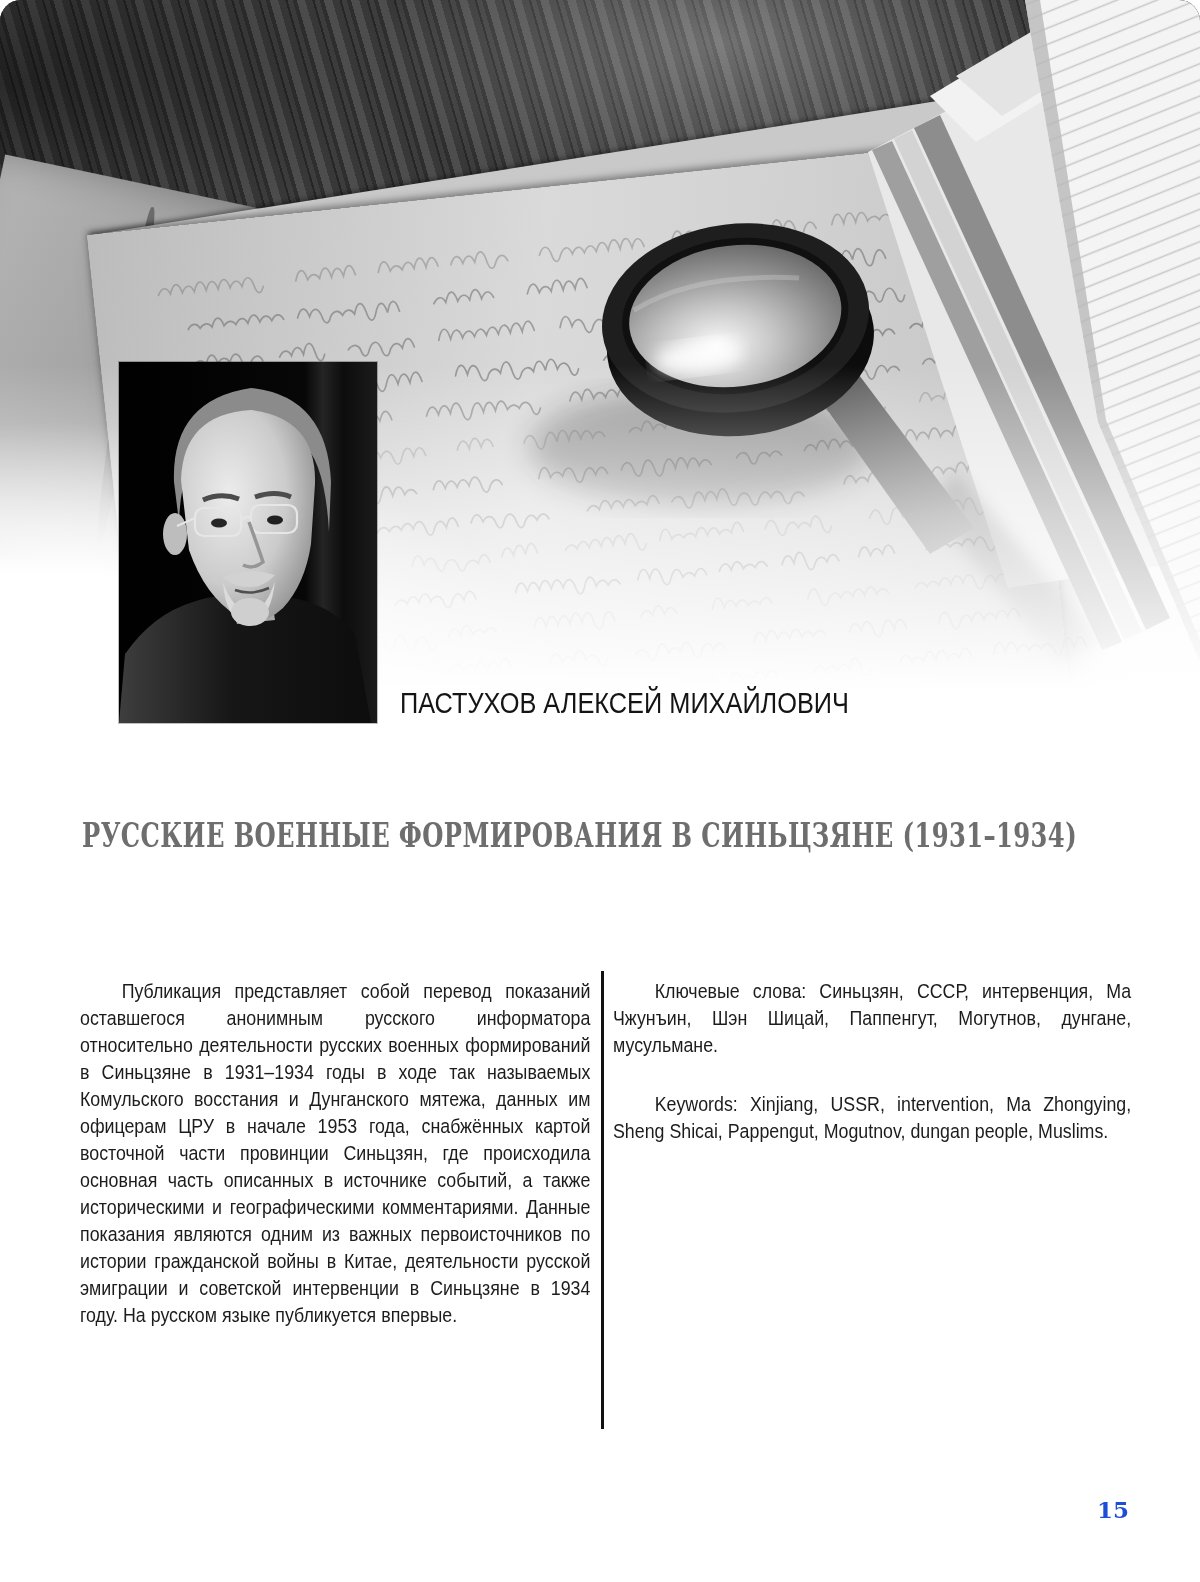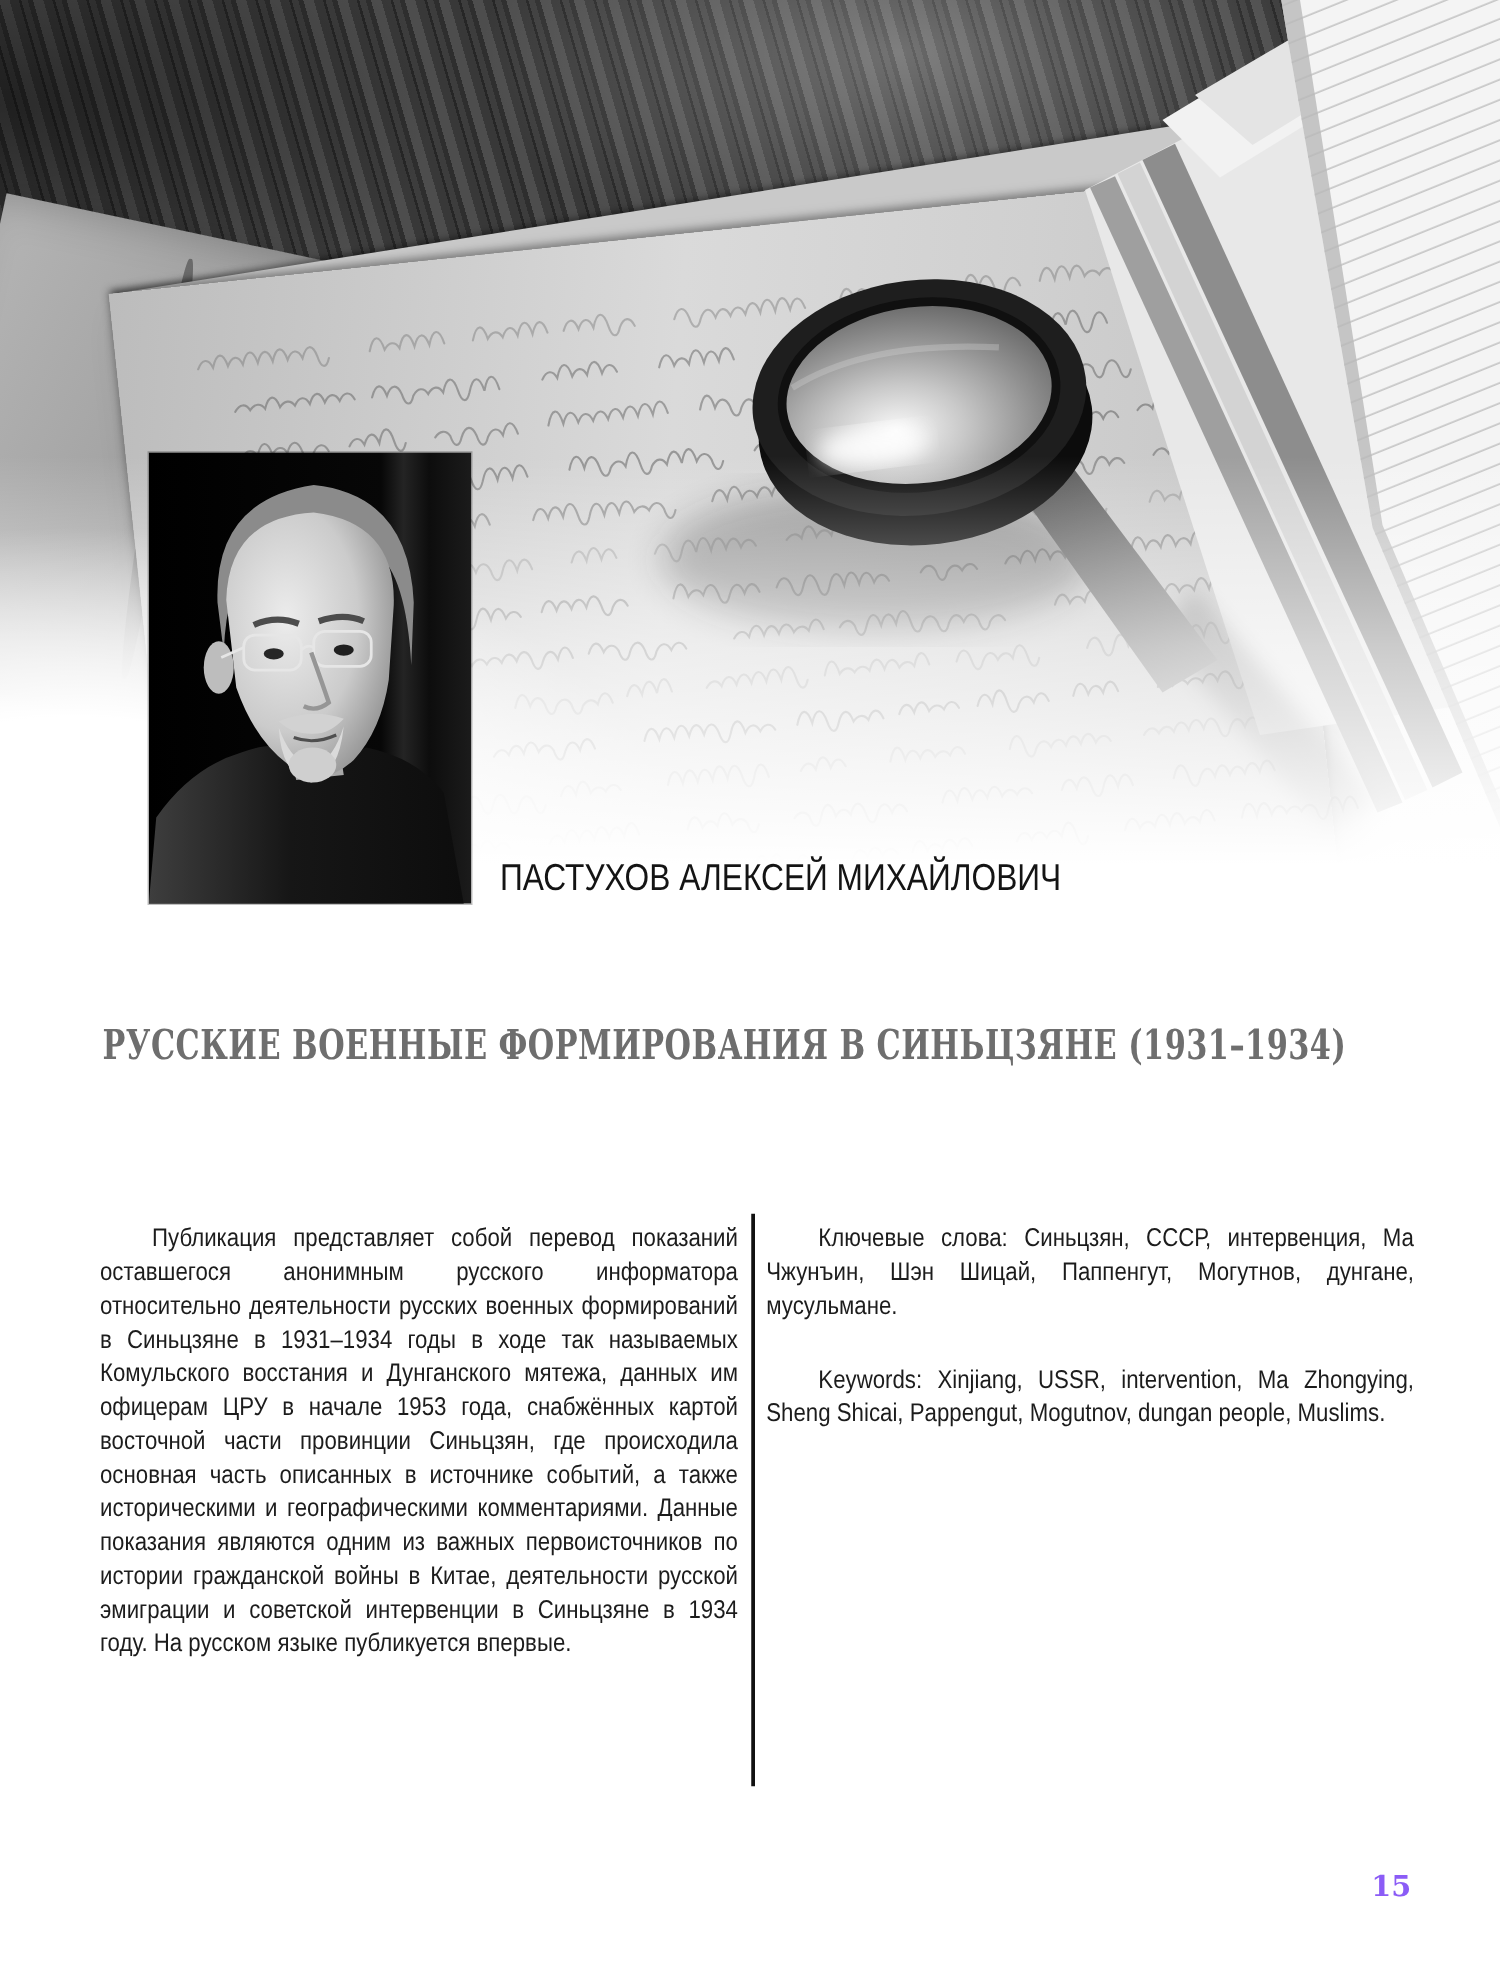--- a/index.html
+++ b/index.html
@@ -1,17 +1,17 @@
 <!DOCTYPE html>
 <html><head>
 <meta charset="utf-8">
 <style>
   html,body{margin:0;padding:0;background:#ffffff;}
   .page{position:relative;width:1200px;height:1582px;background:#ffffff;overflow:hidden;
-        font-family:"Liberation Sans","DejaVu Sans",sans-serif;}
+        font-family:"Liberation Sans","DejaVu Sans",sans-serif;border-radius:21px;}
 
   
   .hero{position:absolute;left:0;top:0;width:1200px;height:760px;overflow:hidden;}
   .hero-base{position:absolute;inset:0;
      background:linear-gradient(100deg,#a8a8a8 0%,#c4c4c4 28%,#dcdcdc 52%,#ececec 72%,#f7f7f7 100%);}
   .wood{position:absolute;left:0;top:0;width:1200px;height:420px;
      background:
        repeating-linear-gradient(74deg,#262626 0 2px,#3d3d3d 2px 7px,#2e2e2e 7px 11px,#4d4d4d 11px 19px,#383838 19px 26px),
        #333;
      clip-path:polygon(0 0,1200px 0,1200px 45px,0 370px);}
@@ -51,21 +51,21 @@
       font-family:"DejaVu Serif","Liberation Serif",serif;font-weight:bold;
       font-size:33px;line-height:36px;white-space:nowrap;display:inline-block;
       transform-origin:left center;letter-spacing:.5px;}
   .col{position:absolute;top:977px;color:#1c1c1c;font-size:20.5px;line-height:27px;
       text-align:justify;transform:scaleX(.868);transform-origin:left top;}
   .col p{margin:0;text-indent:48px;}
   .col-left{left:80px;width:588px;}
   .col-right{left:613px;width:597px;}
   .col-right p + p{margin-top:32px;}
   .divider{position:absolute;left:601px;top:971px;width:3px;height:458px;background:#111111;}
-  .pageno{position:absolute;left:1097px;top:1496px;color:#8b5cf6;
+  .pageno{position:absolute;left:1097px;top:1496px;color:#1d4ed8;
       font-family:"DejaVu Serif","Liberation Serif",serif;font-weight:bold;font-size:23px;}
 </style>
 </head>
 <body>
 
 <div class="page">
 
   <div class="hero">
     <div class="hero-base"></div>
     <div class="wood"></div>

